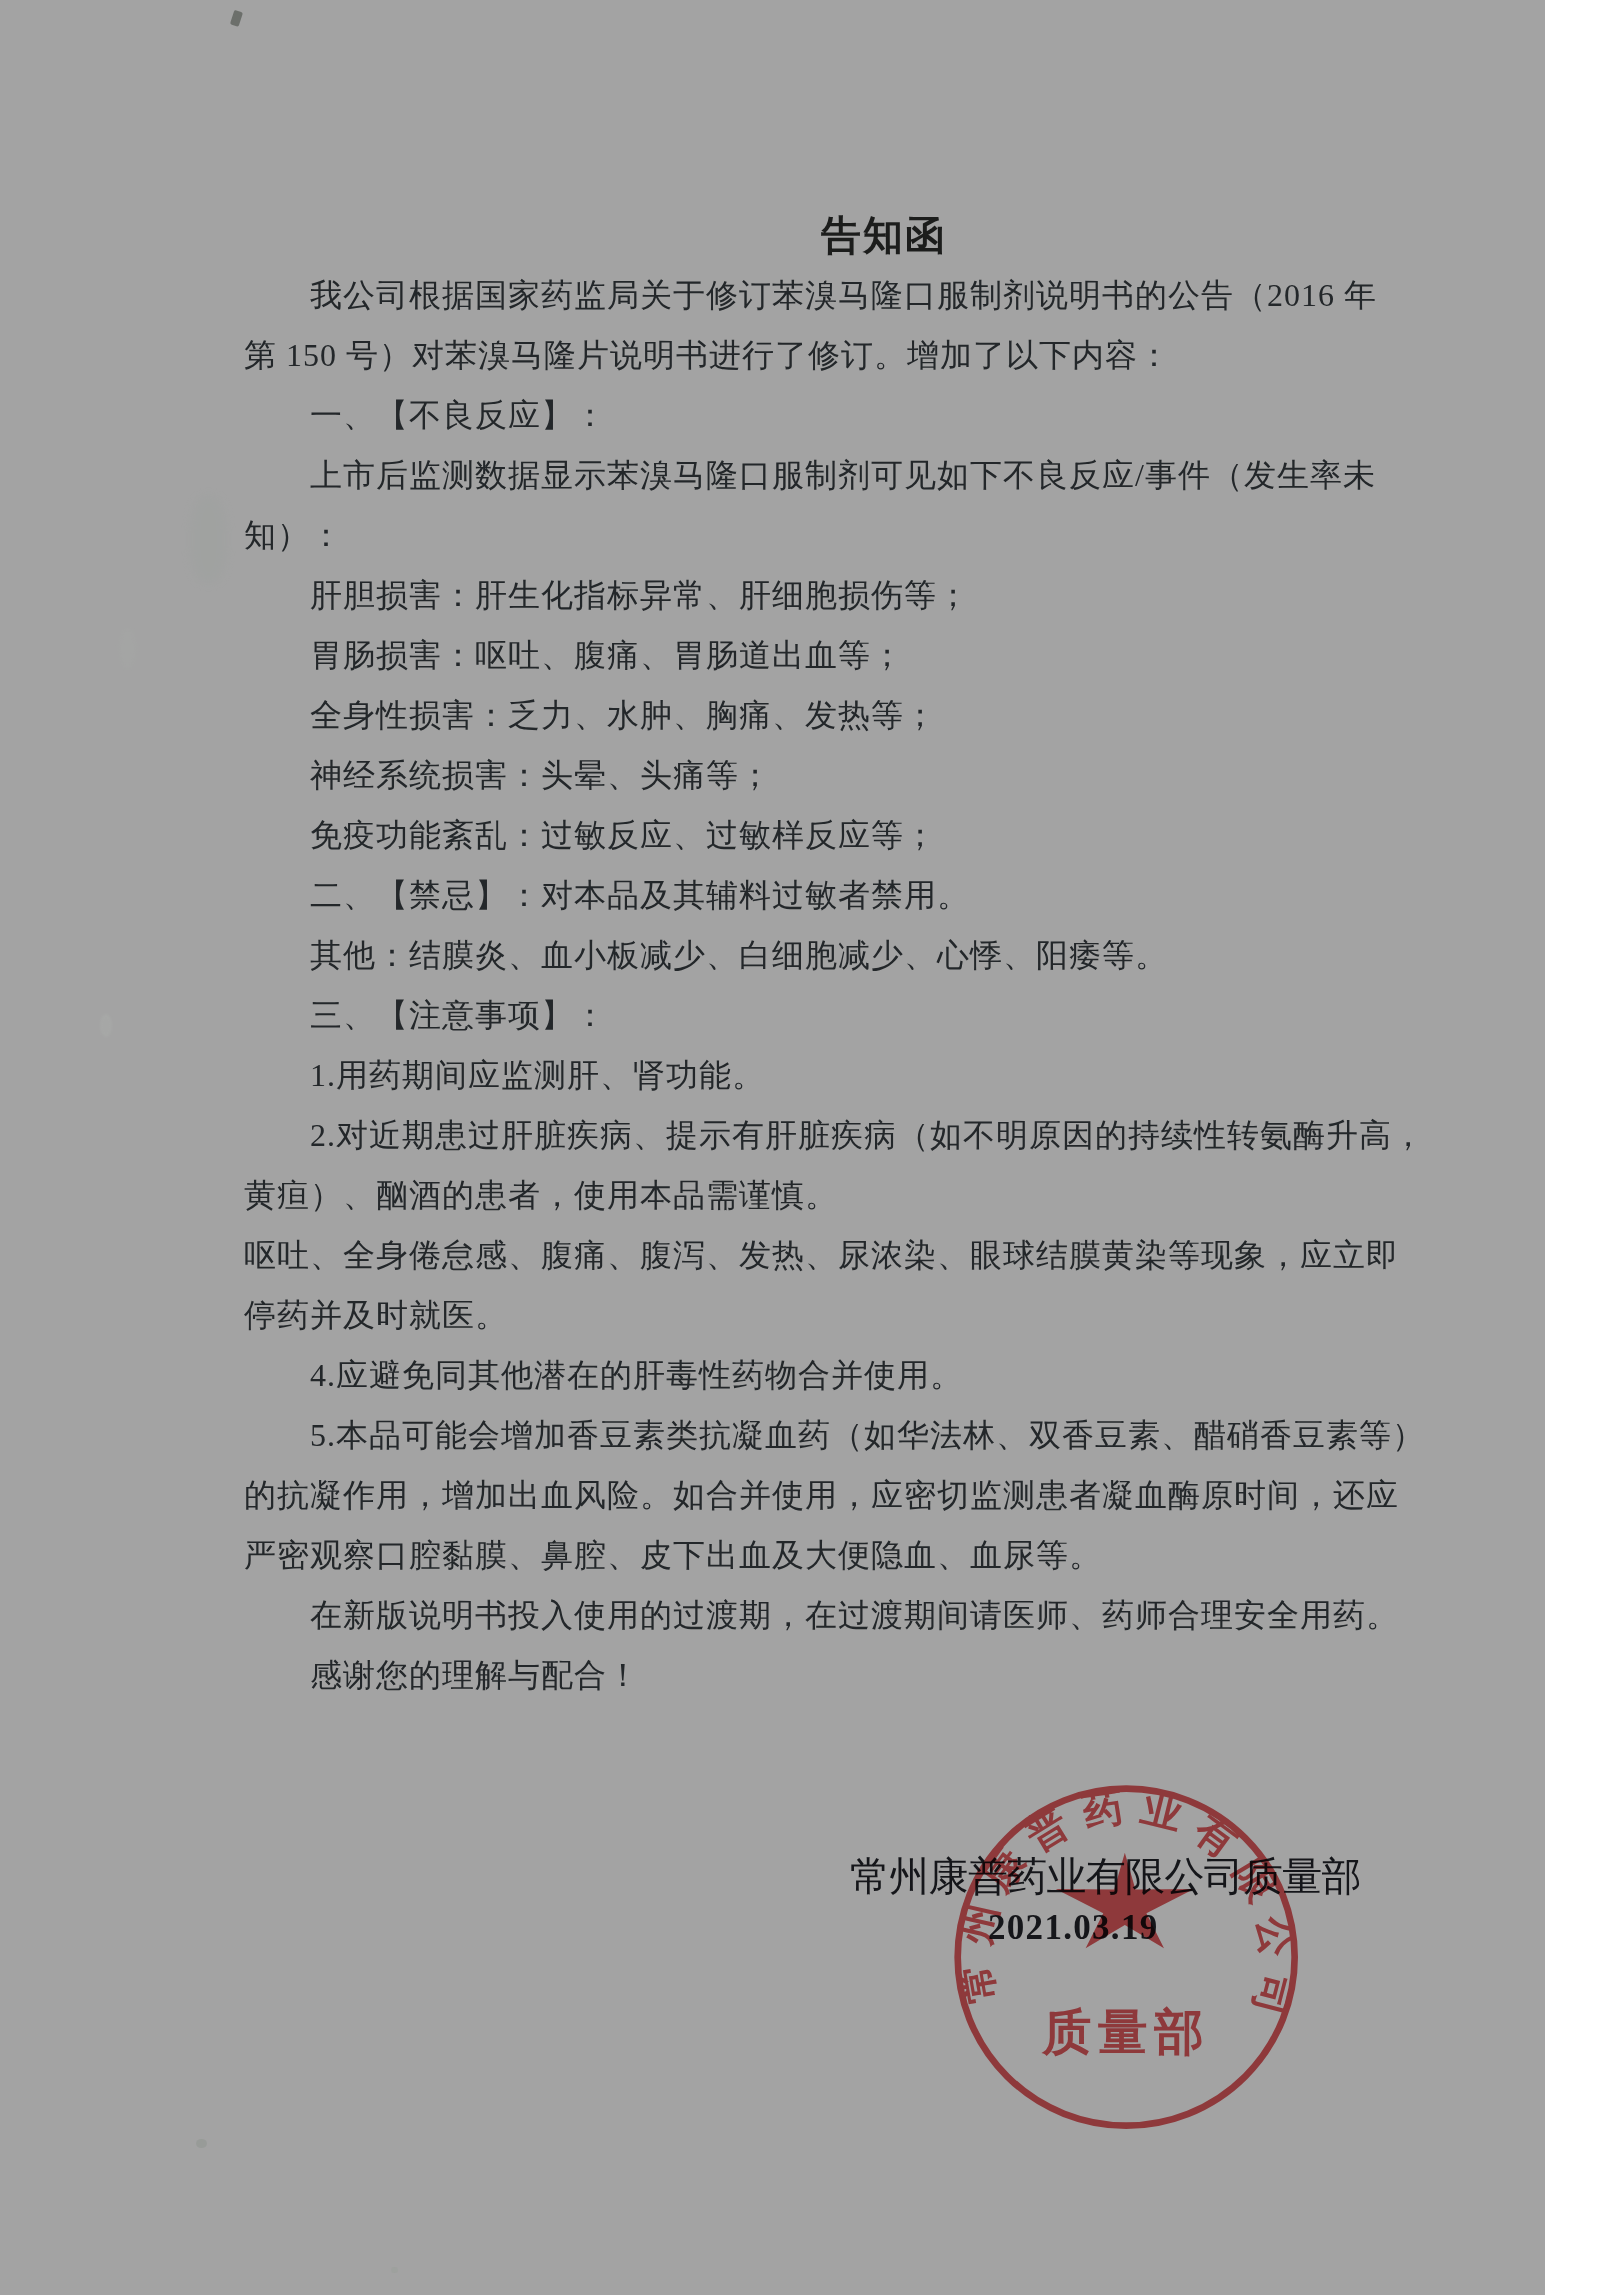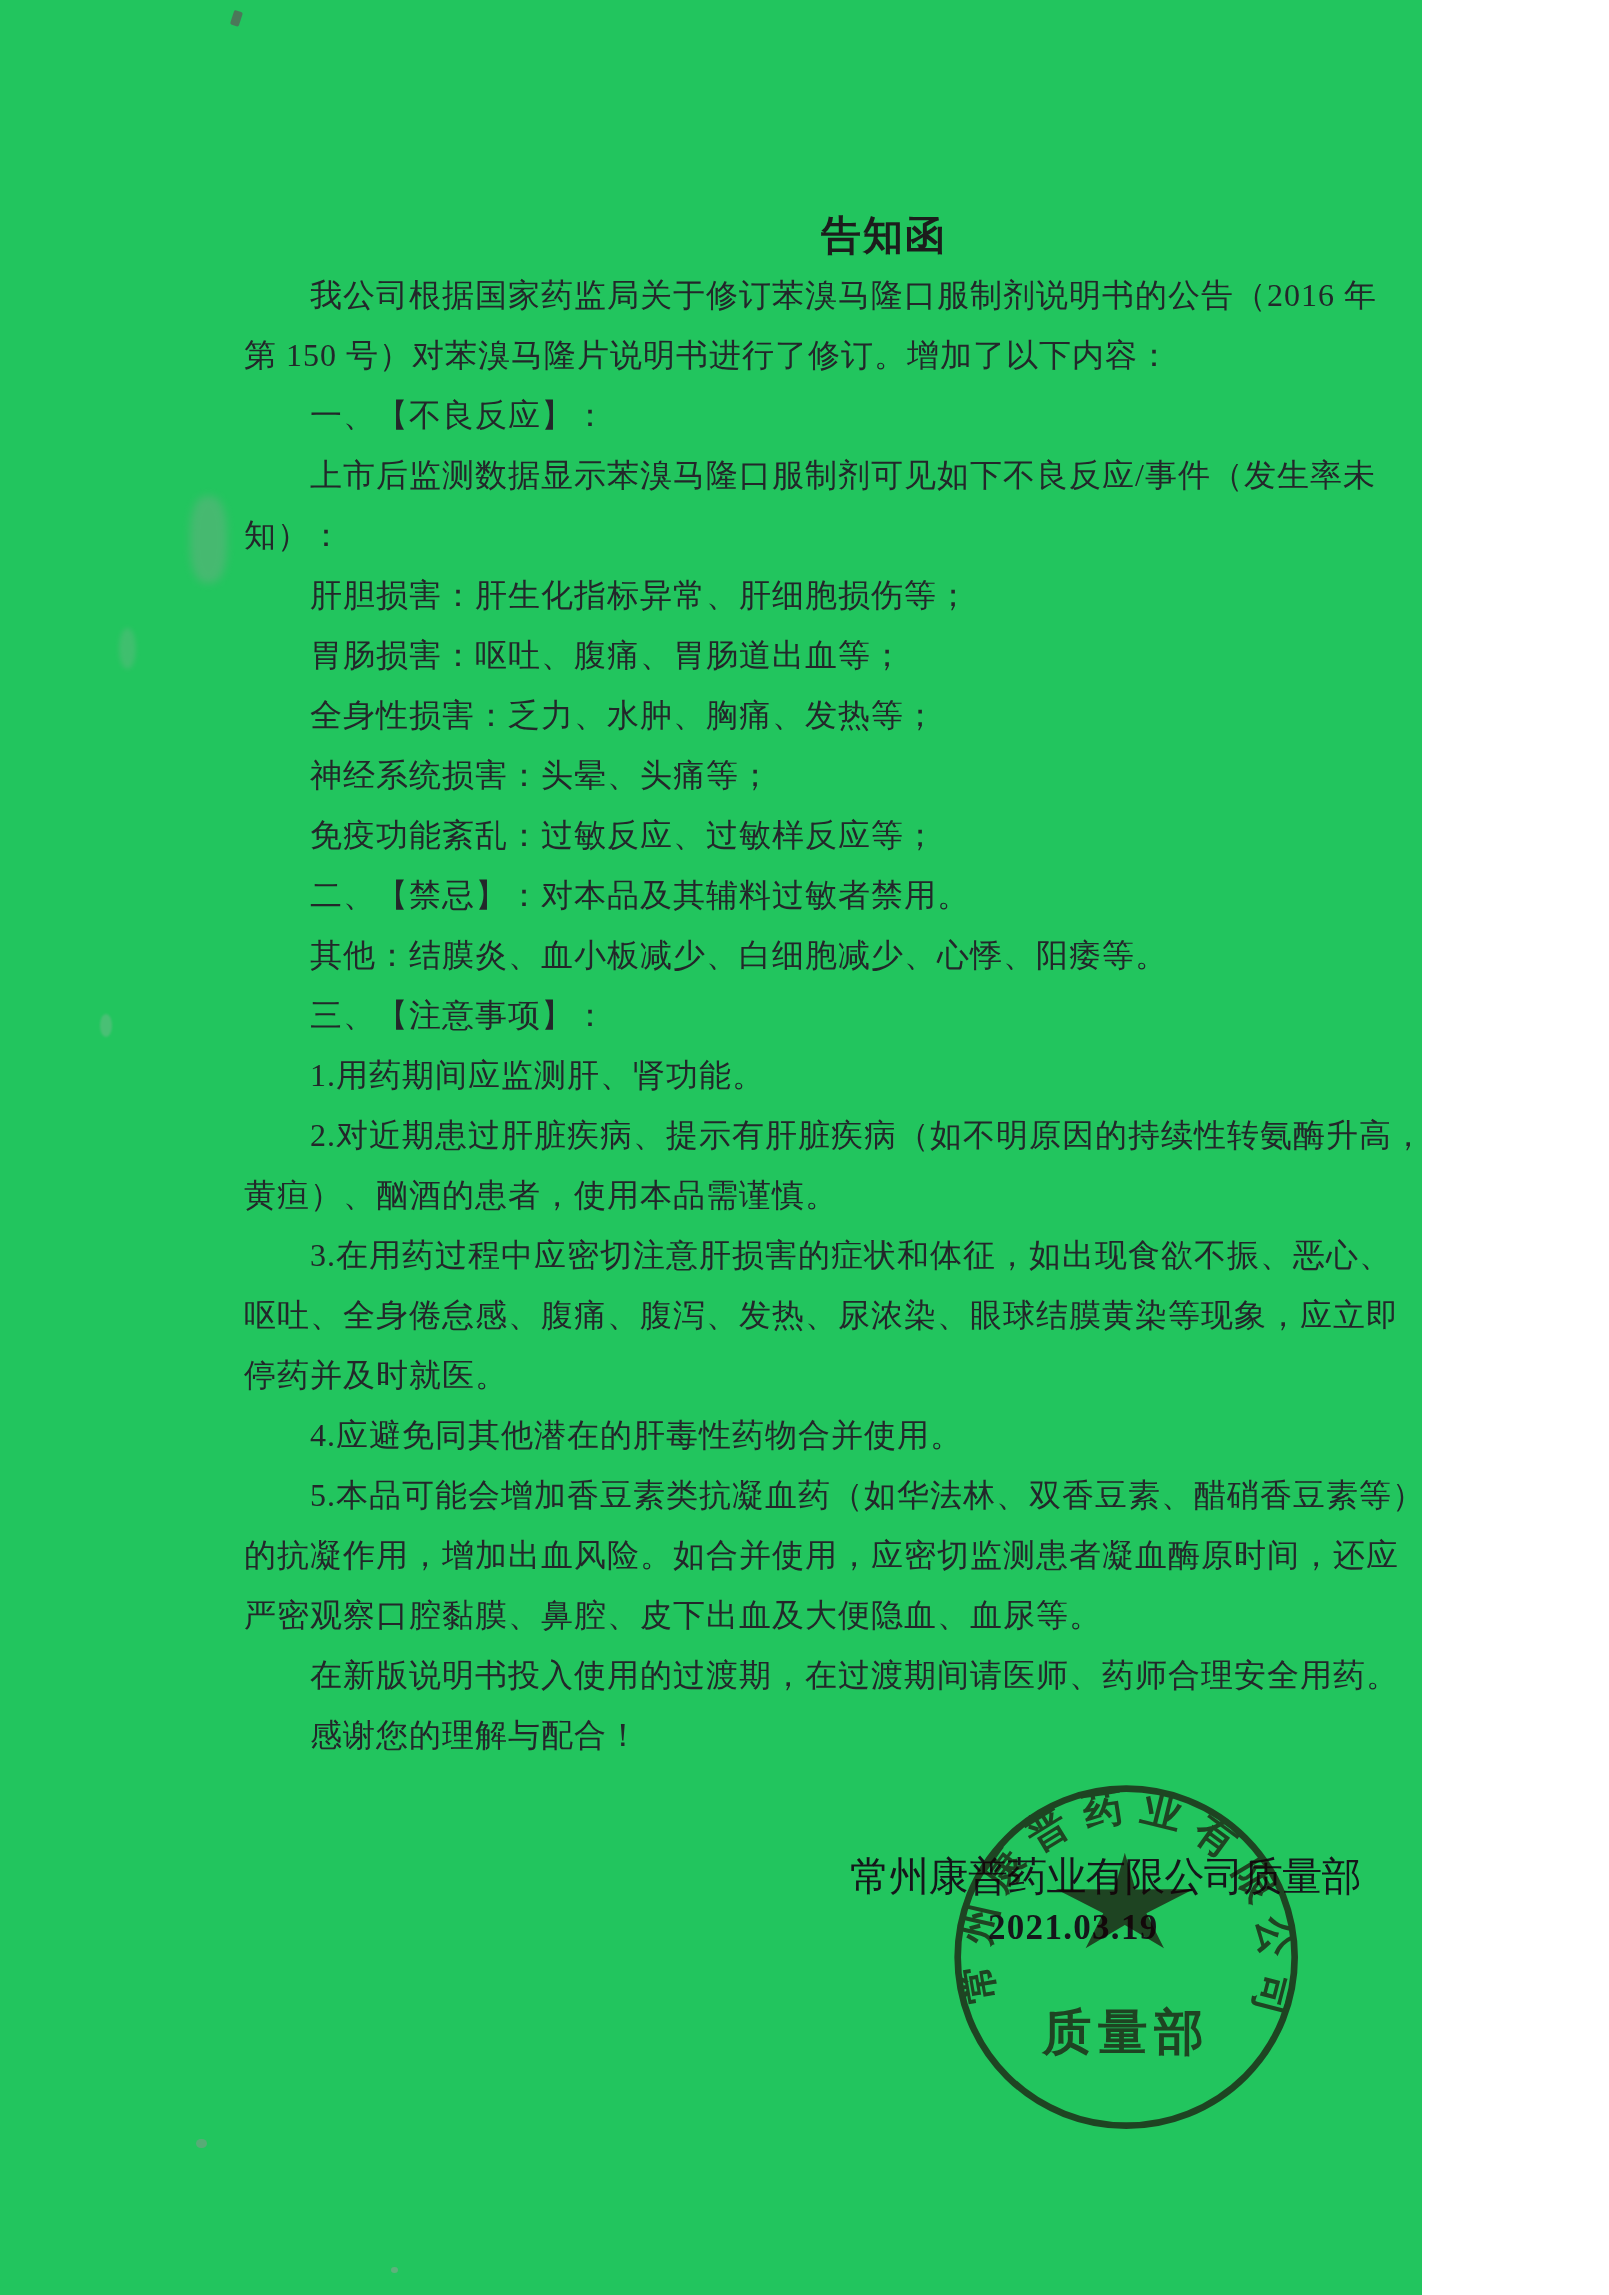--- a/index.html
+++ b/index.html
@@ -1,19 +1,19 @@
 <!DOCTYPE html>
 <html style="font-size:10.7px"><head>
 <meta charset="utf-8">
 <style>
   html,body{margin:0;padding:0;background:#ffffff;}
   .page{
     position:relative;
-    width:1422px;height:2295px;
-    background:#22c55e;
+    width:1545px;height:2295px;
+    background:#a3a3a3;
     overflow:hidden;
     font-family:"Liberation Serif","DejaVu Serif",serif;
   }
   .content{
     position:absolute;
     left:244px;top:205px;width:1162px;
   }
   .title-line{
     height:60px;line-height:60px;
     font-size:40px;font-weight:700;letter-spacing:2px;
@@ -68,21 +68,20 @@
     <div class="line ind">胃肠损害：呕吐、腹痛、胃肠道出血等；</div>
     <div class="line ind">全身性损害：乏力、水肿、胸痛、发热等；</div>
     <div class="line ind">神经系统损害：头晕、头痛等；</div>
     <div class="line ind">免疫功能紊乱：过敏反应、过敏样反应等；</div>
     <div class="line ind">二、【禁忌】：对本品及其辅料过敏者禁用。</div>
     <div class="line ind">其他：结膜炎、血小板减少、白细胞减少、心悸、阳痿等。</div>
     <div class="line ind">三、【注意事项】：</div>
     <div class="line ind">1.用药期间应监测肝、肾功能。</div>
     <div class="line ind">2.对近期患过肝脏疾病、提示有肝脏疾病（如不明原因的持续性转氨酶升高，</div>
     <div class="line">黄疸）、酗酒的患者，使用本品需谨慎。</div>
-    <div class="line ind">3.在用药过程中应密切注意肝损害的症状和体征，如出现食欲不振、恶心、</div>
     <div class="line">呕吐、全身倦怠感、腹痛、腹泻、发热、尿浓染、眼球结膜黄染等现象，应立即</div>
     <div class="line">停药并及时就医。</div>
     <div class="line ind">4.应避免同其他潜在的肝毒性药物合并使用。</div>
     <div class="line ind">5.本品可能会增加香豆素类抗凝血药（如华法林、双香豆素、醋硝香豆素等）</div>
     <div class="line">的抗凝作用，增加出血风险。如合并使用，应密切监测患者凝血酶原时间，还应</div>
     <div class="line">严密观察口腔黏膜、鼻腔、皮下出血及大便隐血、血尿等。</div>
     <div class="line ind">在新版说明书投入使用的过渡期，在过渡期间请医师、药师合理安全用药。</div>
     <div class="line ind">感谢您的理解与配合！</div>
   </div>
 

